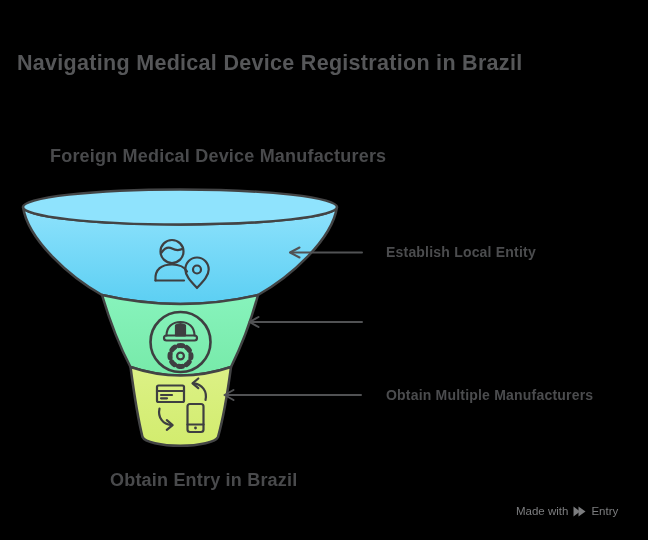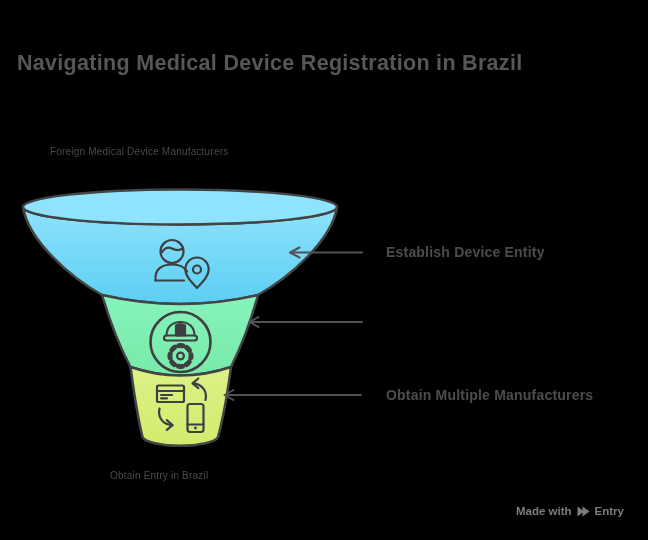--- a/index.html
+++ b/index.html
@@ -28,22 +28,22 @@
     width: 648px;
     margin: 1px;
     text-align: left;
     font-size: 21.5px;
     font-weight: 700;
     letter-spacing: 0.3px;
     color: #565759;
   }
   .side-label {
     position: absolute;
-    font-size: 10px;
-    font-weight: 400;
+    font-size: 18px;
+    font-weight: 700;
     letter-spacing: 0.2px;
     color: #494A4C;
     white-space: nowrap;
   }
   .top-label { left: 50px; top: 146px; }
   .bottom-label { left: 110px; top: 470px; }
   .callout-label {
     position: absolute;
     left: 386px;
     font-size: 14px;
@@ -56,21 +56,21 @@
   .callout-2 { top: 314px; }
   .callout-3 { top: 387px; }
   .watermark {
     position: absolute;
     left: 516px;
     top: 505px;
     display: flex;
     align-items: flex-end;
     gap: 5px;
     font-size: 11.5px;
-    font-weight: 700;
+    font-weight: 400;
     color: #7C7D7F;
     white-space: nowrap;
   }
 </style>
 </head>
 <body>
 
 <div class="canvas">
 
   <svg class="scene" viewBox="0 0 648 540" fill="none" stroke-linecap="round" stroke-linejoin="round">
@@ -138,21 +138,21 @@
     <g stroke="#515254" stroke-width="2">
       <path d="M 361 395 L 225.5 395"></path>
       <path d="M 233.5 390 L 224.5 395 L 233.5 400"></path>
     </g>
   </svg>
 
   <h1 class="title">Navigating Medical Device Registration in Brazil</h1>
 
   <div class="side-label top-label">Foreign Medical Device Manufacturers</div>
 
-  <div class="callout-label callout-1">Establish Device Entity</div>
+  <div class="callout-label callout-1">Establish Local Entity</div>
   <div class="callout-label callout-3">Obtain Multiple Manufacturers</div>
 
   <div class="side-label bottom-label">Obtain Entry in Brazil</div>
 
   <div class="watermark">
     <span>Made with</span>
     <svg width="13" height="11" viewBox="0 0 13 11">
       <path d="M0.5 0.5 L7 5.5 L0.5 10.5 Z" fill="#7C7D7F"></path>
       <path d="M5.5 0.5 L12.5 5.5 L5.5 10.5 Z" fill="#7C7D7F"></path>
     </svg>

